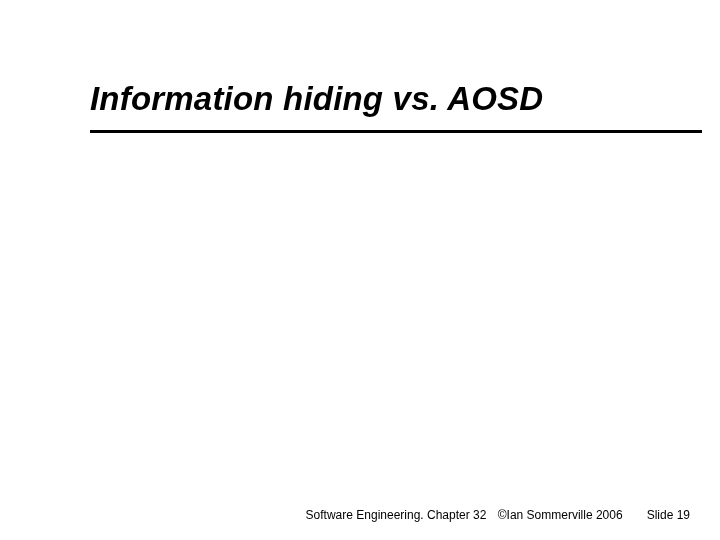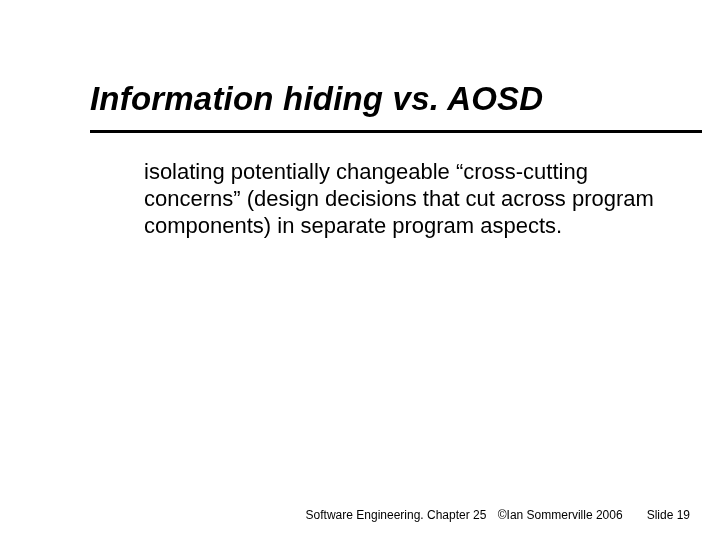--- a/index.html
+++ b/index.html
@@ -14,20 +14,19 @@
   .footer .left, .footer .right { position: relative; z-index: 1; }
 </style>
 </head>
 <body>
 
 <div class="slide">
   <h1 class="title">Information hiding vs. AOSD</h1>
   <hr class="rule">
 
 
-  <div class="body">isolating potentially changeable “cross-cutting concerns” (design decisions that cut across program components)  in separate program aspects.</div>
 
   <div class="footer">
     <span class="left">©Ian Sommerville 2006</span>
-    <span class="center">Software Engineering. Chapter 25</span>
+    <span class="center">Software Engineering. Chapter 32</span>
     <span class="right">Slide 19</span>
   </div>
 </div>
 
 </body></html>

